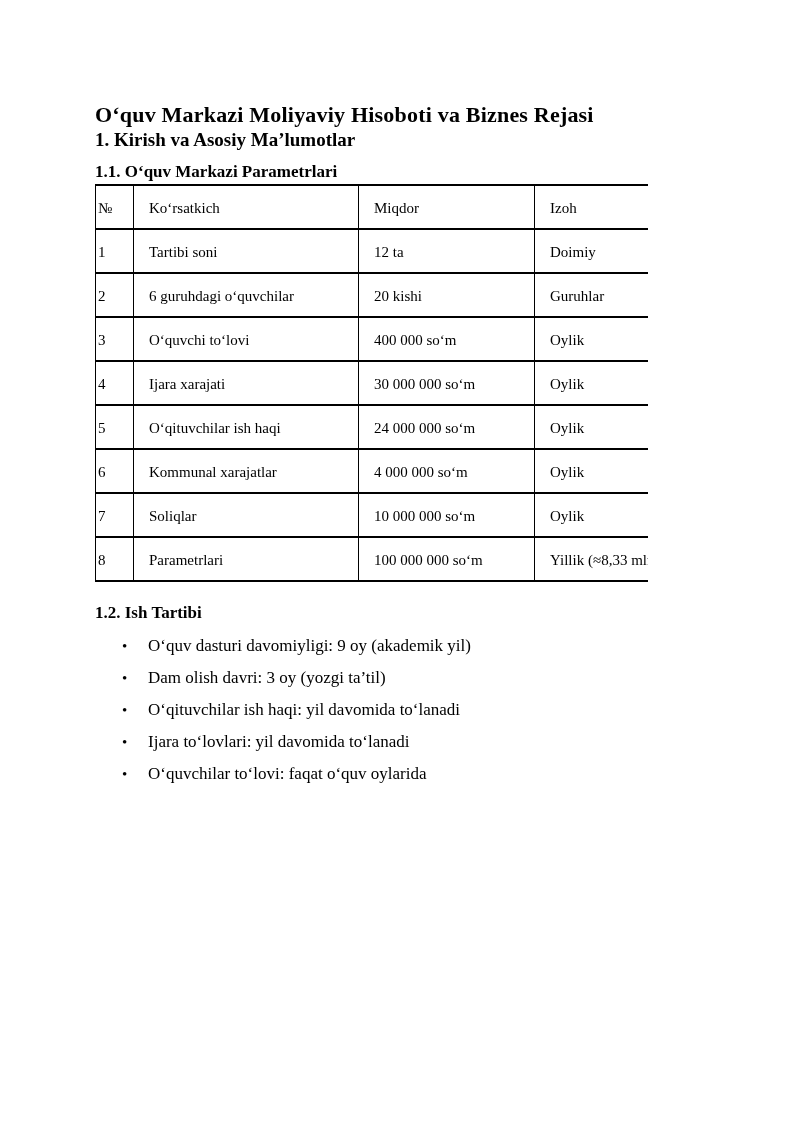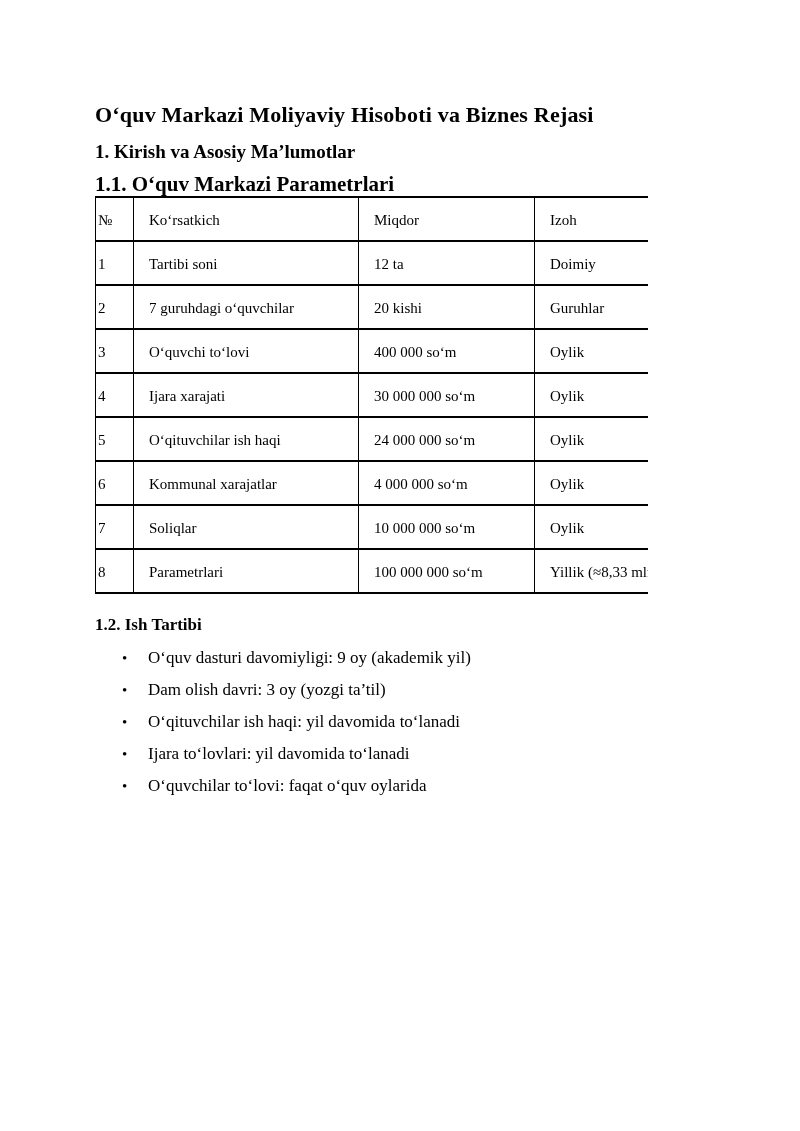--- a/index.html
+++ b/index.html
@@ -26,24 +26,24 @@
   h1.doc-title {
     font-size: 22px;
     font-weight: bold;
     line-height: 26px;
     letter-spacing: 0.2px;
   }
   h2.doc-h2 {
     font-size: 19px;
     font-weight: bold;
     line-height: 22px;
-    margin-top: 13px;
+    margin-top: 1px;
   }
   h3.doc-h3 {
-    font-size: 21px;
+    font-size: 17px;
     font-weight: bold;
     line-height: 20px;
     margin-top: 11px;
   }
   table.params {
     border-collapse: collapse;
     table-layout: fixed;
     width: 623px;
     margin-top: 2px;
   }
@@ -113,21 +113,21 @@
           <th>Izoh</th>
         </tr>
         <tr>
           <td class="col-num">1</td>
           <td>Tartibi soni</td>
           <td>12 ta</td>
           <td>Doimiy</td>
         </tr>
         <tr>
           <td class="col-num">2</td>
-          <td>7 guruhdagi o‘quvchilar</td>
+          <td>6 guruhdagi o‘quvchilar</td>
           <td>20 kishi</td>
           <td>Guruhlar</td>
         </tr>
         <tr>
           <td class="col-num">3</td>
           <td>O‘quvchi to‘lovi</td>
           <td>400 000 so‘m</td>
           <td>Oylik</td>
         </tr>
         <tr>

